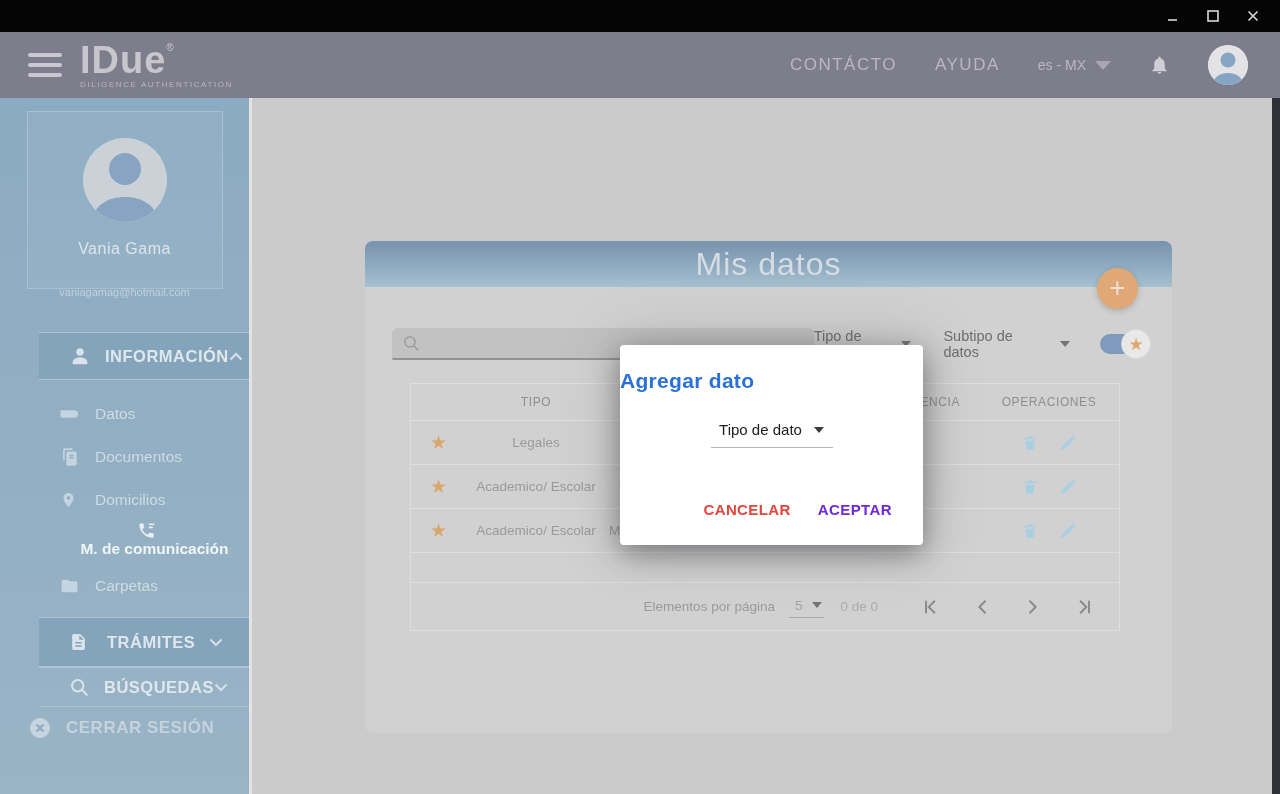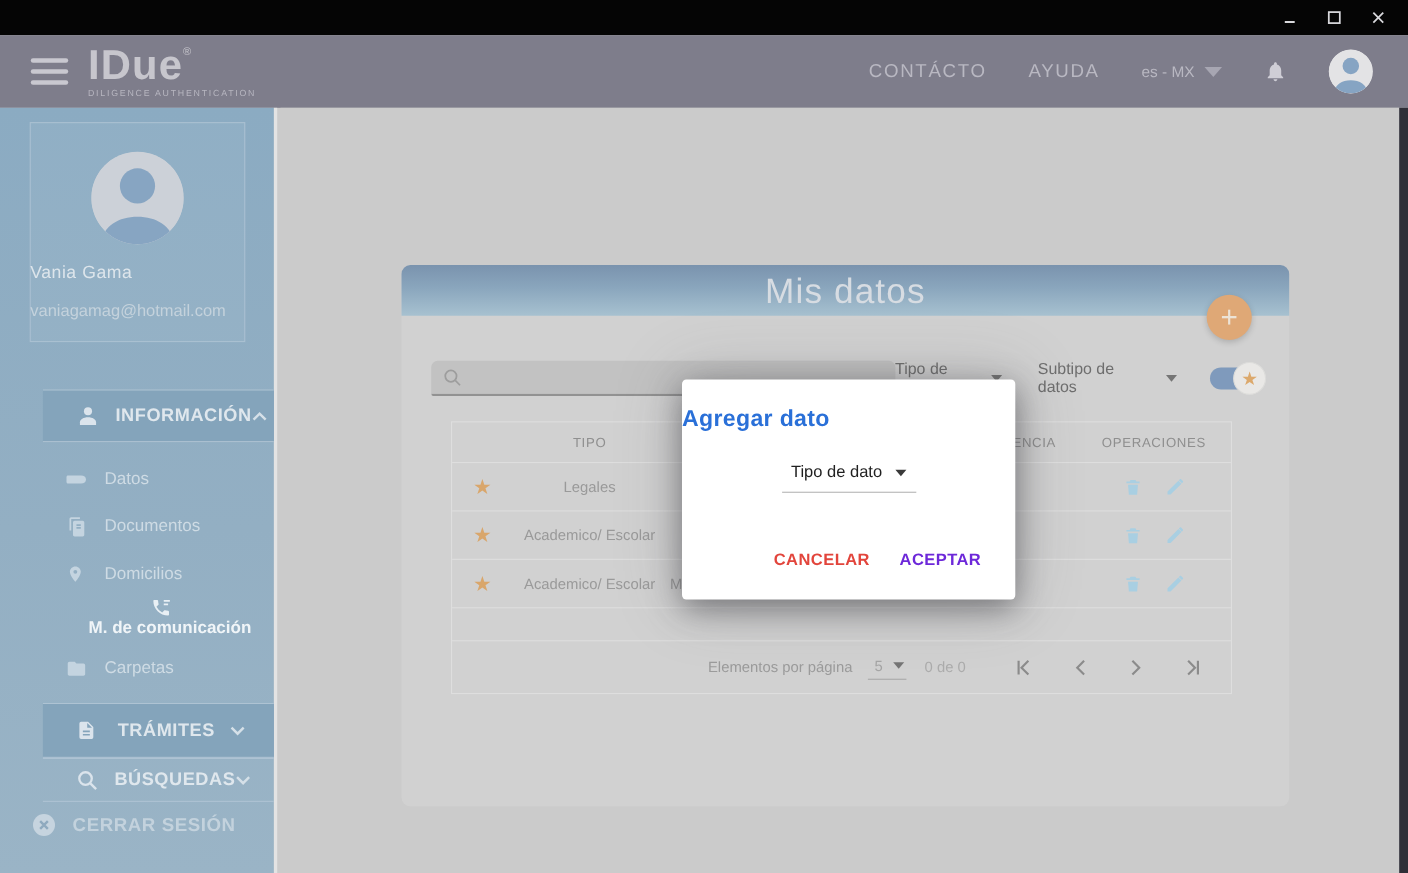--- a/index.html
+++ b/index.html
@@ -25,25 +25,25 @@
   .appnav .navlink { color:#b9b8c2; font-size:17px; letter-spacing:1.5px; cursor:pointer; }
   .lang { display:flex; align-items:center; gap:9px; color:#b9b8c2; font-size:14px; cursor:pointer; }
   .tri-down-big { width:0; height:0; border-left:8px solid transparent; border-right:8px solid transparent; border-top:9px solid #a7a6b2; }
   .bell { color:#cfced6; cursor:pointer; }
   .avatar { width:40px; height:40px; border-radius:50%; background:#e3e3e5; overflow:hidden; cursor:pointer; }
 
   
   .sidebar { position:absolute; left:0; top:98px; width:252px; height:696px;
              background:linear-gradient(180deg,#8babc2 0%,#93afc3 55%,#9ab4c6 100%);
              border-right:3px solid #e3e3e3; color:#cfdce5; }
-  .profile-card { margin:13px auto 0; width:196px; height:200px; background:rgba(255,255,255,0.05);
-                  border:1px solid #a9c0d1; text-align:left; }
+  .profile-card { margin:13px auto 0; width:196px; height:178px; background:rgba(255,255,255,0.05);
+                  border:1px solid #a9c0d1; text-align:center; }
   .p-avatar { width:84px; height:84px; border-radius:50%; background:#ccd1d8; margin:26px auto 0; overflow:hidden; }
   .p-name { margin-top:18px; font-size:16px; color:#dde5eb; letter-spacing:.5px; }
-  .p-email { margin-top:16px; font-size:15px; color:#c4d2dc; }
+  .p-email { margin-top:28px; font-size:11px; color:#c4d2dc; }
   .navsec { display:flex; align-items:center; height:48px; padding:0 26px 0 30px;
             background:#84a4bb; border-top:1px solid #aec3d3; border-bottom:1px solid #aec3d3;
             font-weight:700; font-size:16.5px; letter-spacing:.5px; color:#dfe7ed; cursor:pointer;margin-left:39px; }
   .navsec.info { margin-top:43px; }
   .navsec .nicon { width:24px; margin-right:14px; color:#dbe4ec; }
   .navsec .chev { margin-left:auto; color:#d5e0e8; }
   .subnav { padding:12px 0 10px; }
   .subitem { display:flex; align-items:center; height:43px; padding-left:60px; font-size:15.5px;
              color:#cedbe4; cursor:pointer; }
   .subitem .sicon { width:22px; margin-right:13px; color:#c4d4e0; }

